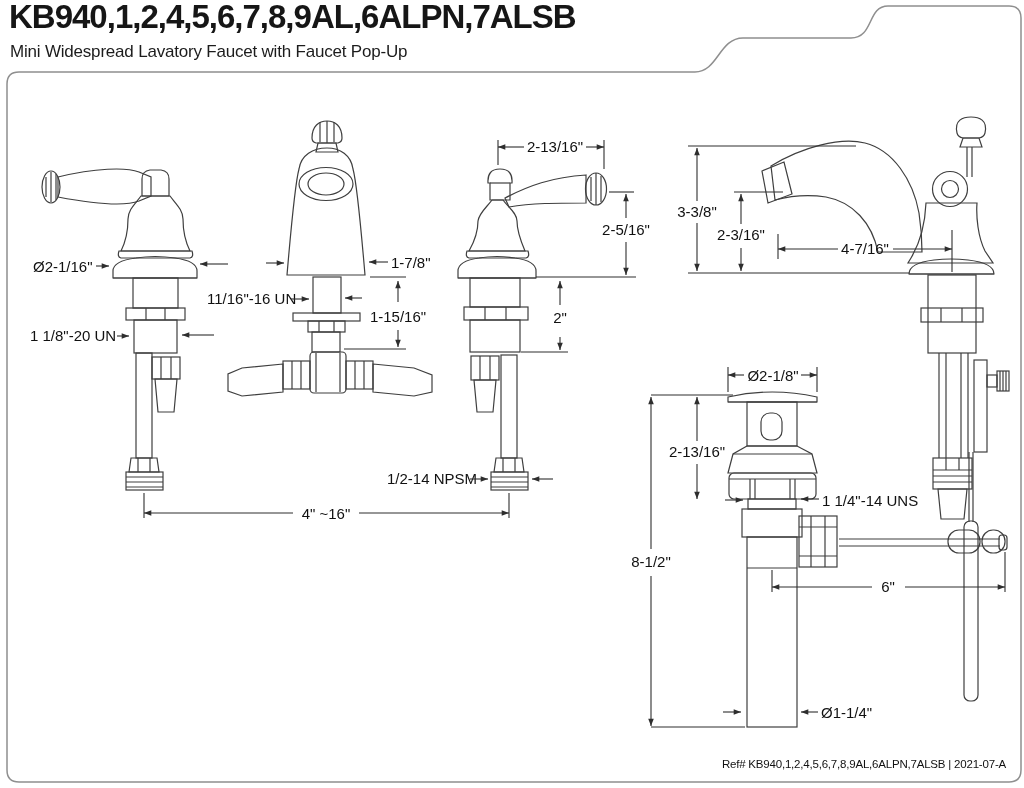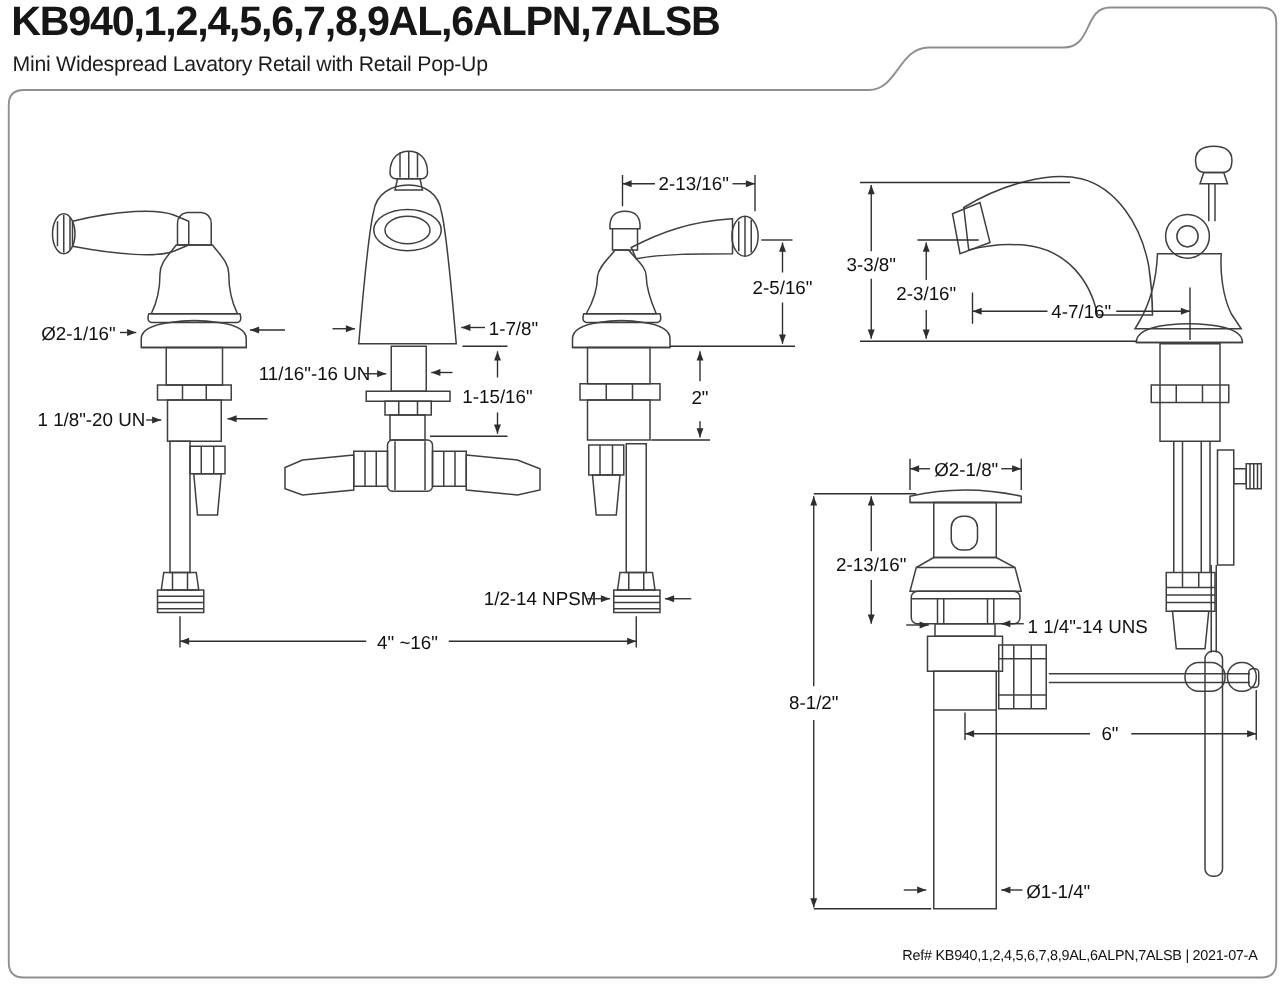--- a/index.html
+++ b/index.html
@@ -14,21 +14,21 @@
   .br{fill:url(#braid);}
   .dim line{stroke:#2e2e2e;stroke-width:1.1;fill:none;}
   .dim text{fill:#111;font-family:"Liberation Sans",sans-serif;font-size:15px;stroke:none;}
   .ref{fill:#111;font-family:"Liberation Sans",sans-serif;font-size:11.5px;letter-spacing:-.2px;}
 </style>
 </head>
 <body>
 
 <div class="page">
   <div class="title">KB940,1,2,4,5,6,7,8,9AL,6ALPN,7ALSB</div>
-  <div class="subtitle">Mini Widespread Lavatory Retail with Retail Pop-Up</div>
+  <div class="subtitle">Mini Widespread Lavatory Faucet with Faucet Pop-Up</div>
 
   <svg width="1024" height="788" viewBox="0 0 1024 788">
     <defs>
       <marker id="arr" viewBox="0 0 10 10" refX="9.5" refY="5" markerWidth="10" markerHeight="7" orient="auto-start-reverse">
         <path d="M0,1.4 L9.5,5 L0,8.6 Z" fill="#2e2e2e"></path>
       </marker>
       <pattern id="thr" width="6" height="3.2" patternUnits="userSpaceOnUse">
         <rect width="6" height="3.2" fill="#fff"></rect>
         <line x1="0" y1="1.6" x2="6" y2="1.6" stroke="#555" stroke-width="0.9"></line>
       </pattern>

